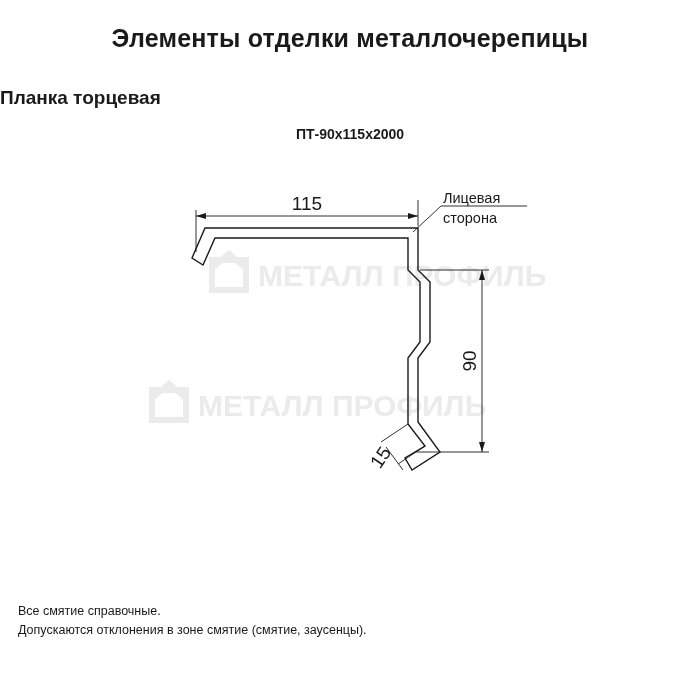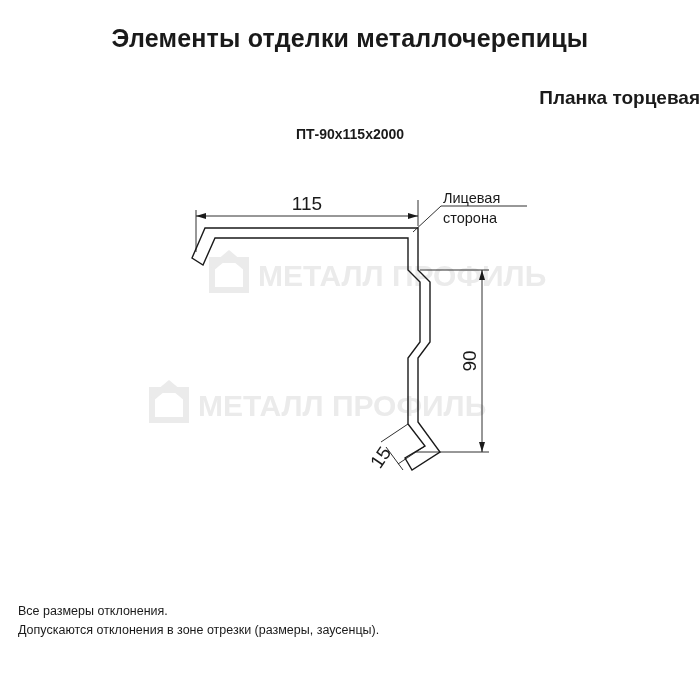--- a/index.html
+++ b/index.html
@@ -28,21 +28,21 @@
     text-align: center;
     font-size: 25px;
     font-weight: bold;
     letter-spacing: 0.2px;
   }
   .subtitle {
     position: absolute;
     top: 87px;
     left: 0;
     width: 700px;
-    text-align: right;
+    text-align: left;
     font-size: 19px;
     font-weight: bold;
   }
   .code {
     position: absolute;
     top: 126px;
     left: 0;
     width: 700px;
     text-align: center;
     font-size: 14px;
@@ -165,17 +165,17 @@
         <line x1="413" y1="62" x2="441" y2="36"></line>
         <line x1="441" y1="36" x2="527" y2="36"></line>
       </g>
       <text x="443" y="33" font-size="14.5" fill="#1a1a1a">Лицевая</text>
       <text x="443" y="53" font-size="14.5" fill="#1a1a1a">сторона</text>
 
     </svg>
   </div>
 
   <div class="footer">
-    <div>Все размеры отклонения.</div>
-    <div>Допускаются отклонения в зоне отрезки (размеры, заусенцы).</div>
+    <div>Все смятие справочные.</div>
+    <div>Допускаются отклонения в зоне смятие (смятие, заусенцы).</div>
   </div>
 
 </div>
 
 </body></html>

